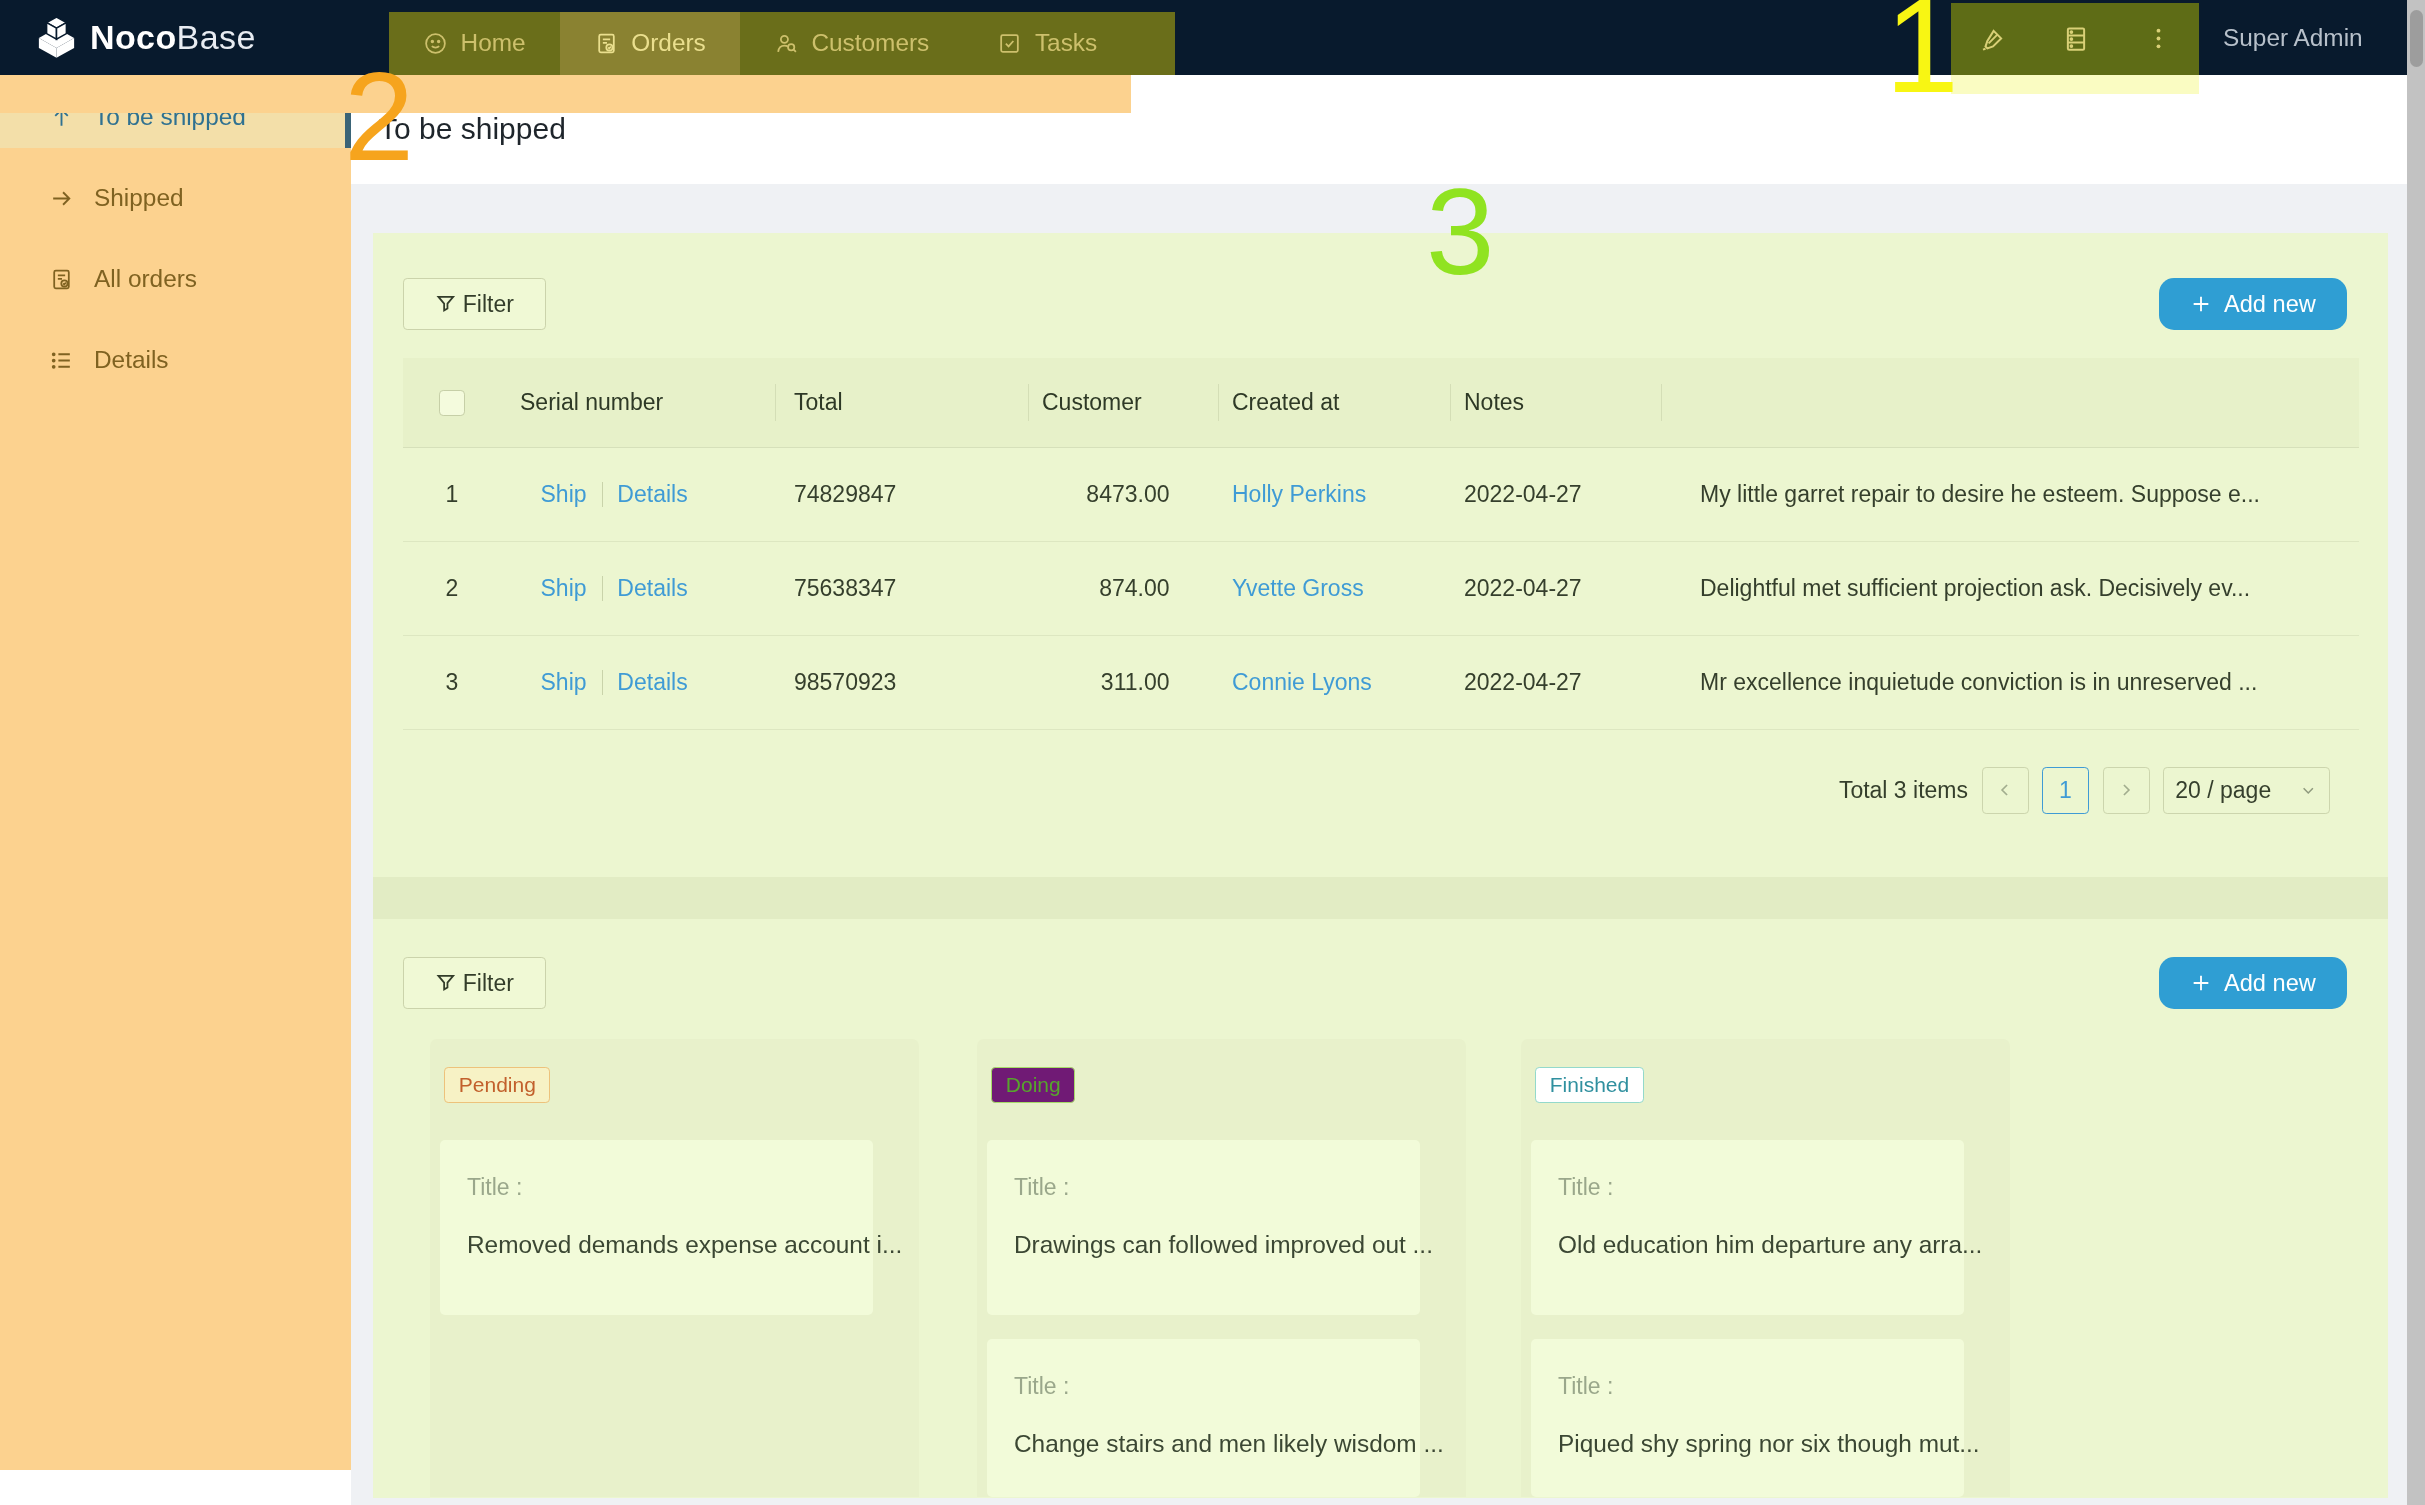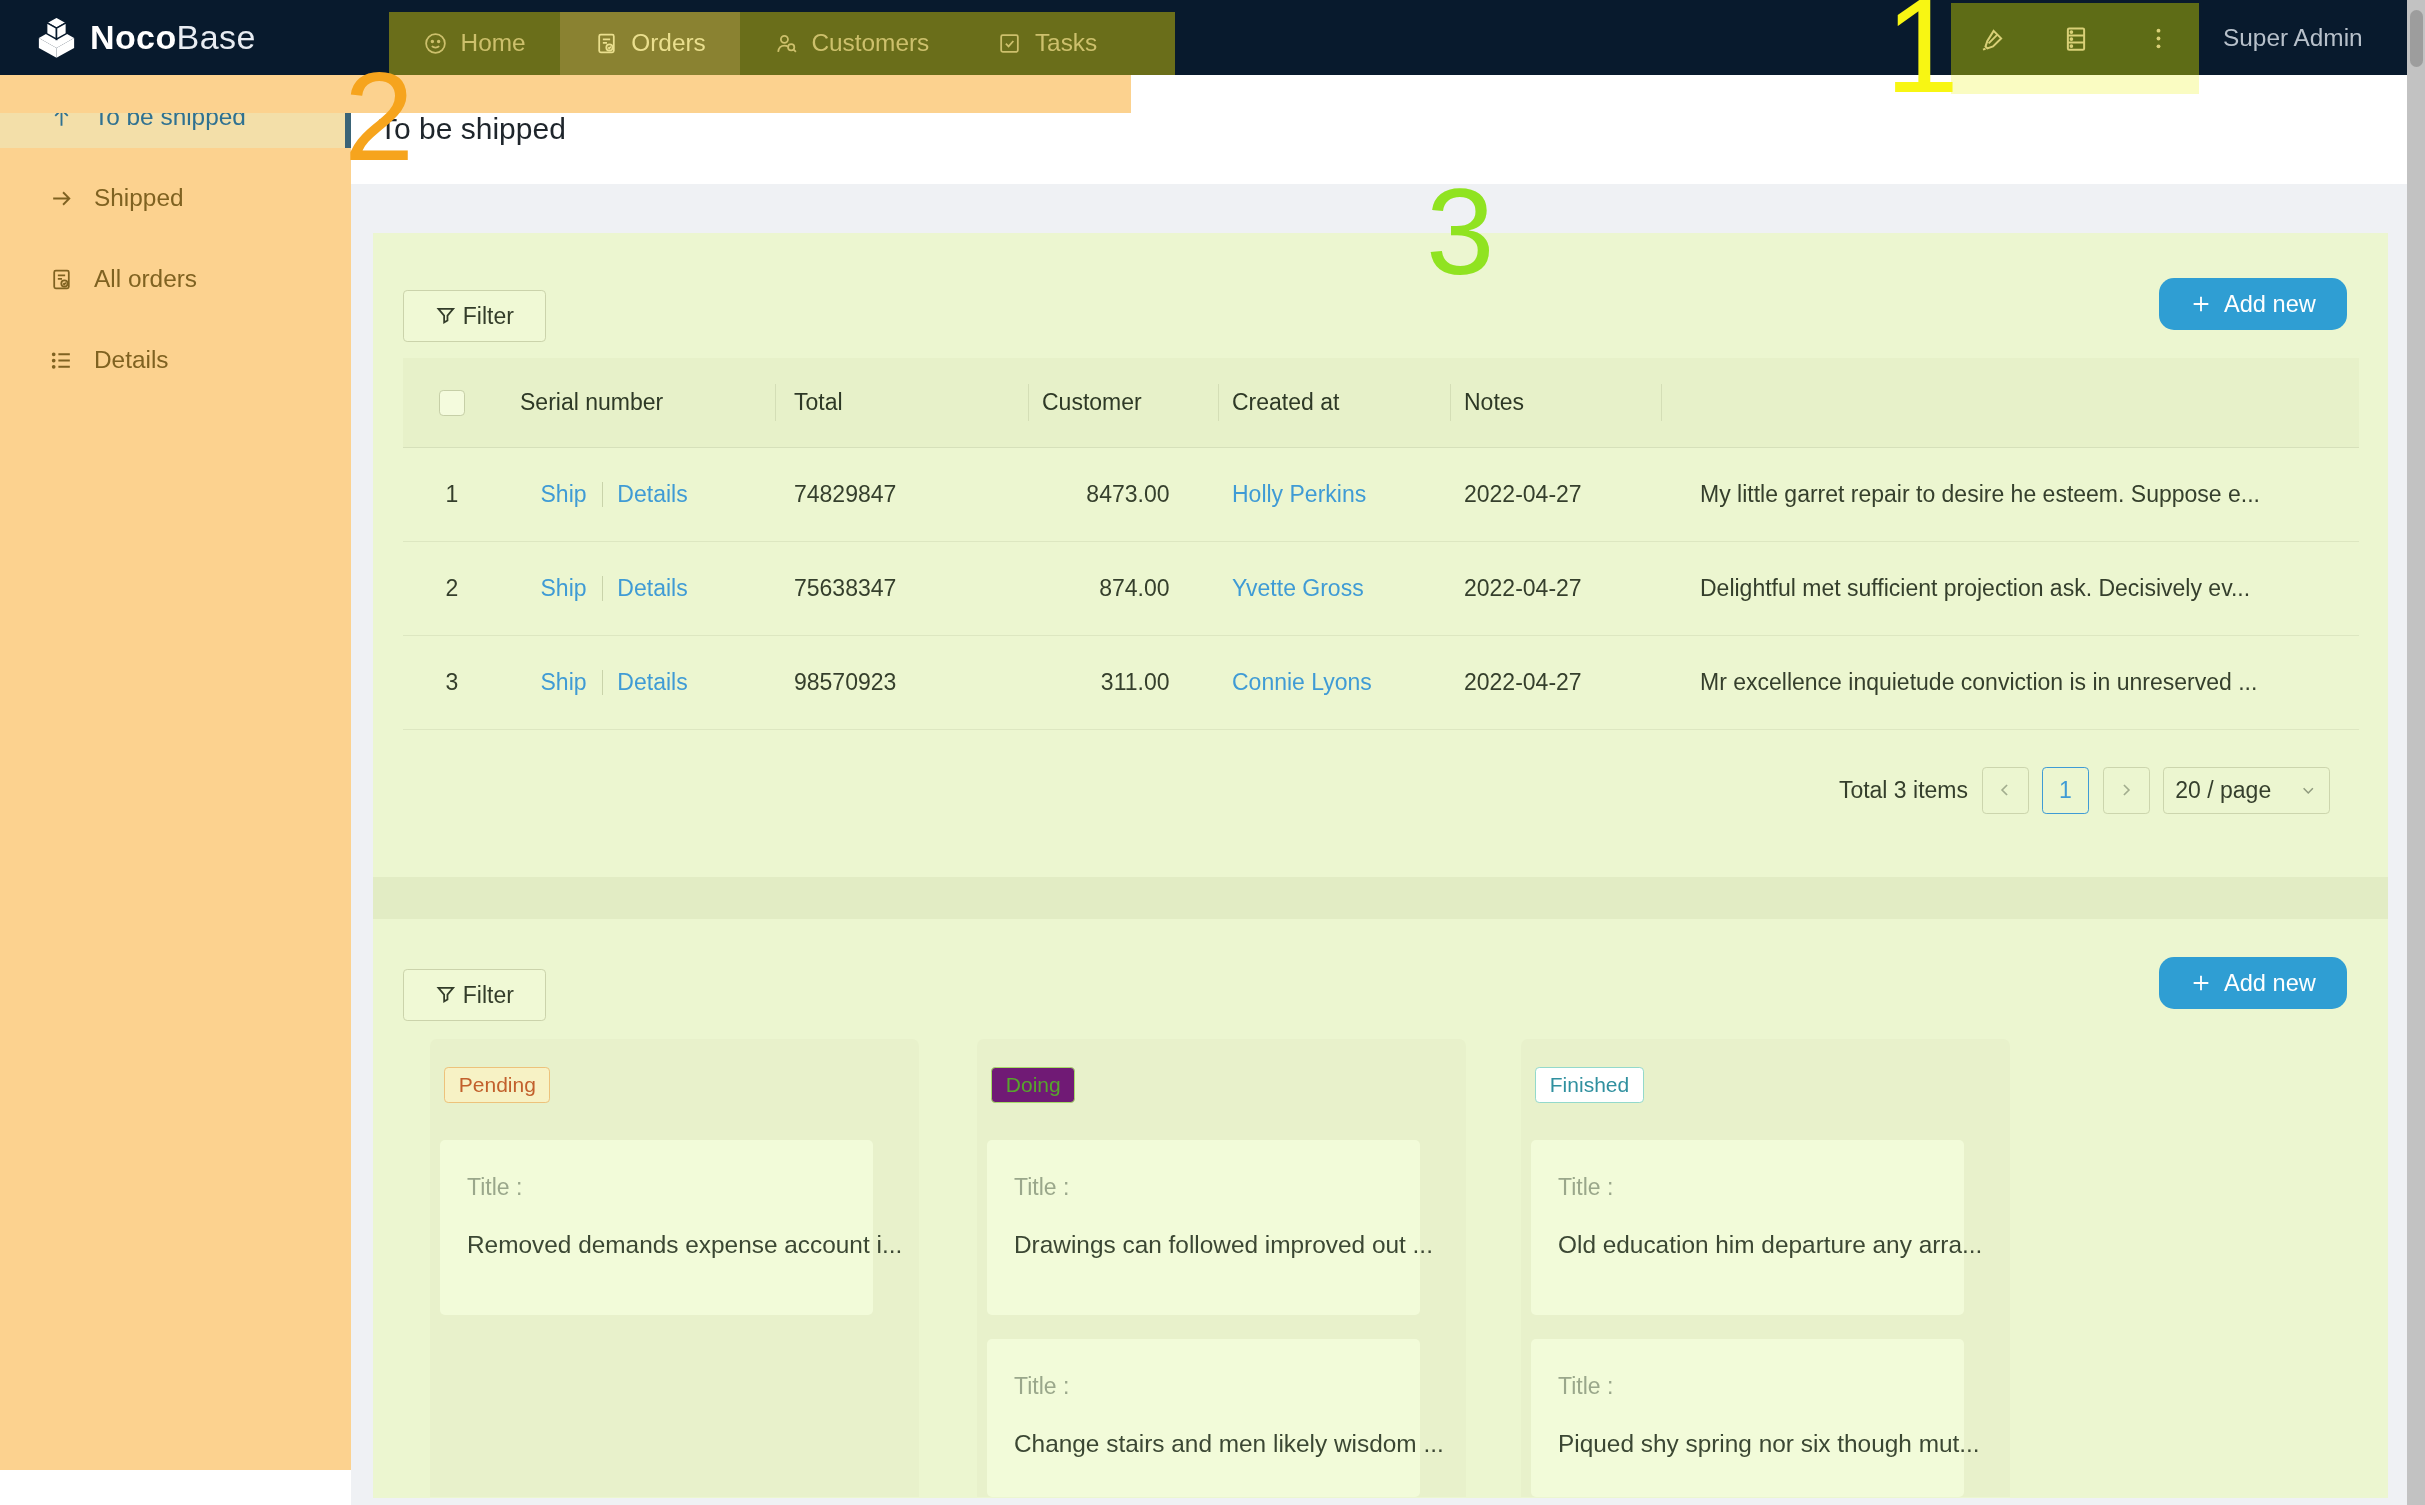--- a/index.html
+++ b/index.html
@@ -49,21 +49,21 @@
 
   
   .green-region{position:absolute;left:373px;top:233px;width:2015px;height:1265px;z-index:1;}
   .card1{position:absolute;left:0;top:0;width:2015px;height:644px;background:#ecf6d0;}
   .block-divider{position:absolute;left:0;top:644px;width:2015px;height:42px;background:#e2ecc4;}
   .card2{position:absolute;left:0;top:686px;width:2015px;height:579px;background:#ecf6d0;}
 
   .btn-filter{position:absolute;left:29.5px;width:143px;height:52px;background:#f0f9d5;
               border:0.8px solid #cbd3ab;border-radius:4.2px;box-sizing:border-box;
               display:flex;align-items:center;justify-content:center;gap:5px;
-              font-size:23px;color:#333d2a;cursor:pointer;margin-top:12px;}
+              font-size:23px;color:#333d2a;cursor:pointer;}
   .btn-add{position:absolute;left:1786px;width:188px;height:52px;background:#2f9ed3;border:none;
            border-radius:15px;display:flex;align-items:center;justify-content:center;gap:11.8px;
            font-size:23.6px;color:#ffffff;cursor:pointer;}
 
   
   .table{position:absolute;left:29.5px;top:125px;width:1956px;}
   .t-head{display:grid;grid-template-columns:99px 274px 253px 190px 232px 236px 1fr;
           height:89px;align-items:center;background:#e7f1c9;border-bottom:0.8px solid #d6e0ba;
           font-size:23px;font-weight:500;color:#2e3926;}
   .t-head>div{position:relative;height:89px;display:flex;align-items:center;box-sizing:border-box;}

